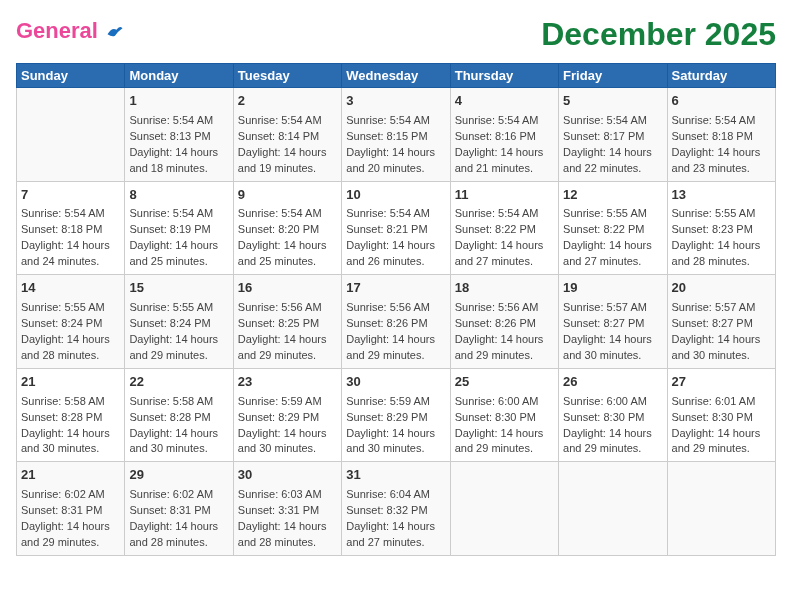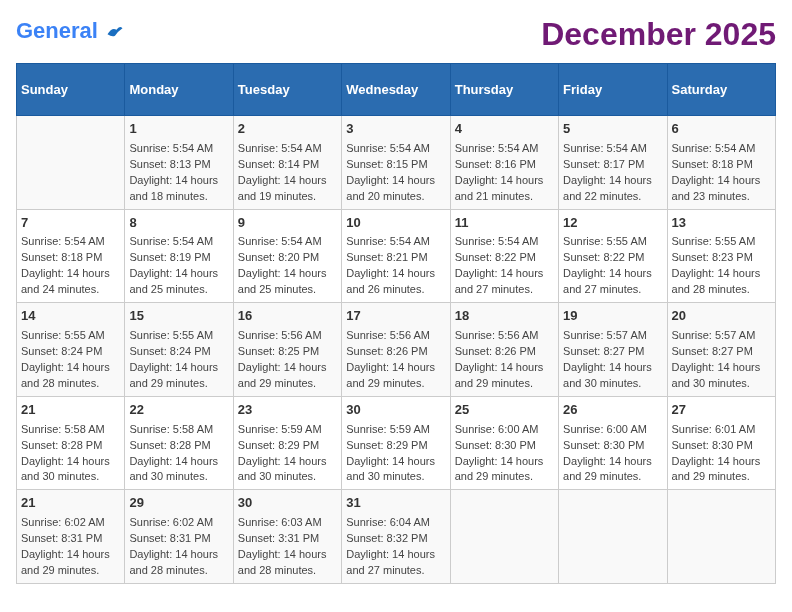--- a/index.html
+++ b/index.html
@@ -30,36 +30,36 @@
     .logo-top {
       display: flex;
       align-items: flex-end;
     }
     .title-area {
       text-align: right;
     }
     .title-area h1 {
       font-size: 32px;
       font-weight: bold;
-      color: #701a75;
+      color: #15803d;
     }
     .title-area h2 {
       font-size: 16px;
       font-weight: normal;
       color: #555;
     }
     table {
       width: 100%;
       border-collapse: collapse;
       font-size: 11px;
     }
     thead tr th {
       background-color: #2b6cb0;
       color: #fff;
-      padding: 18px 4px;
+      padding: 4px 4px;
       text-align: left;
       font-size: 13px;
       font-weight: bold;
       border: 1px solid #1a5a9e;
     }
     tbody tr td {
       vertical-align: top;
       padding: 4px 4px;
       border: 1px solid #ccc;
       min-height: 80px;
@@ -84,21 +84,21 @@
     }
   </style>
 </head>
 <body>
 
 <div class="header-area">
   <div class="logo">
     <div class="logo-top">
       <div>
         <div style="font-size:22px;font-weight:bold;color:#333;line-height:1;">
-          <span style="color:#3b82f6;">General</span>
+          <span style="color:#ec4899;">General</span>
           <svg class="logo-bird" viewBox="0 0 24 18" style="display:inline-block;vertical-align:middle;margin-left:2px;">
             <path d="M2 12 Q8 2 14 6 Q18 0 22 4 Q16 8 12 14 Q8 16 2 12Z" fill="#1a6ec0"></path>
           </svg>
         </div>
       </div>
     </div>
   </div>
   <div class="title-area">
     <h1>December 2025</h1>
   </div>

